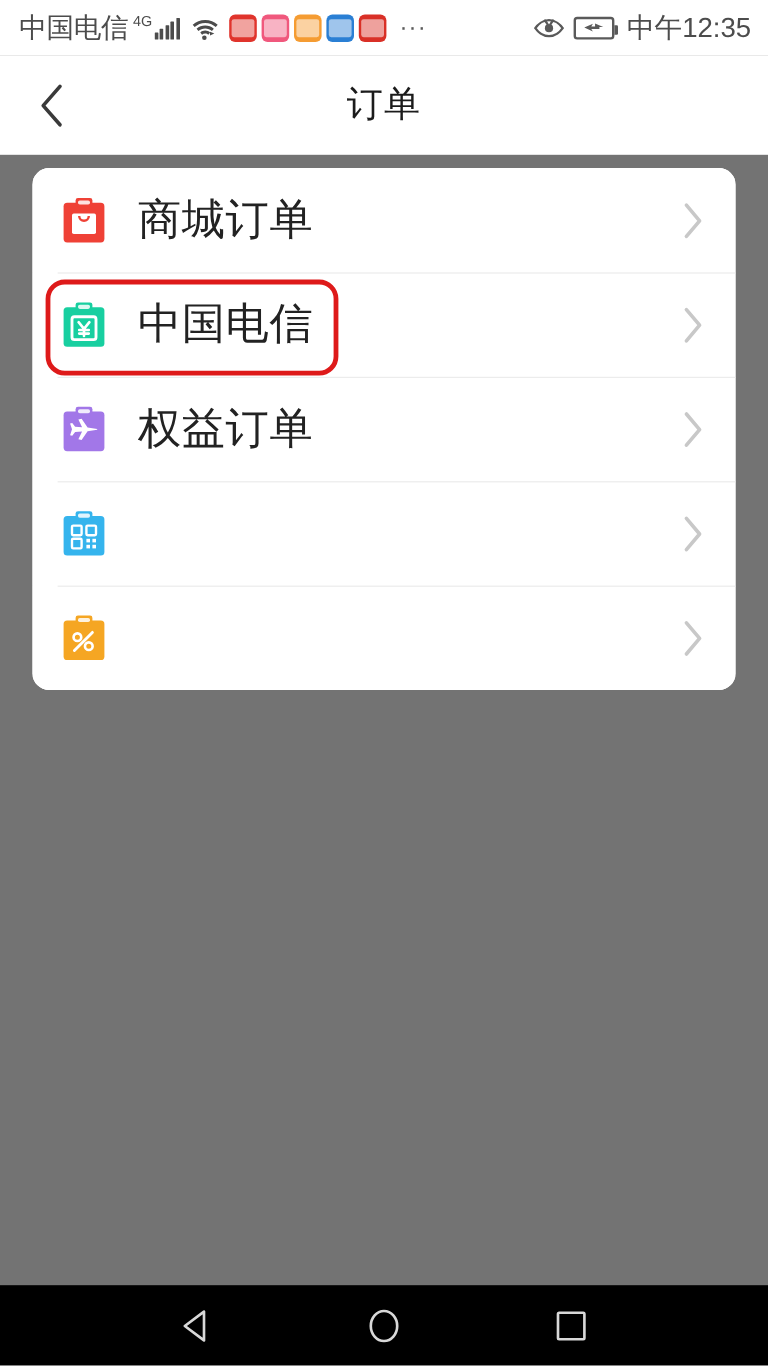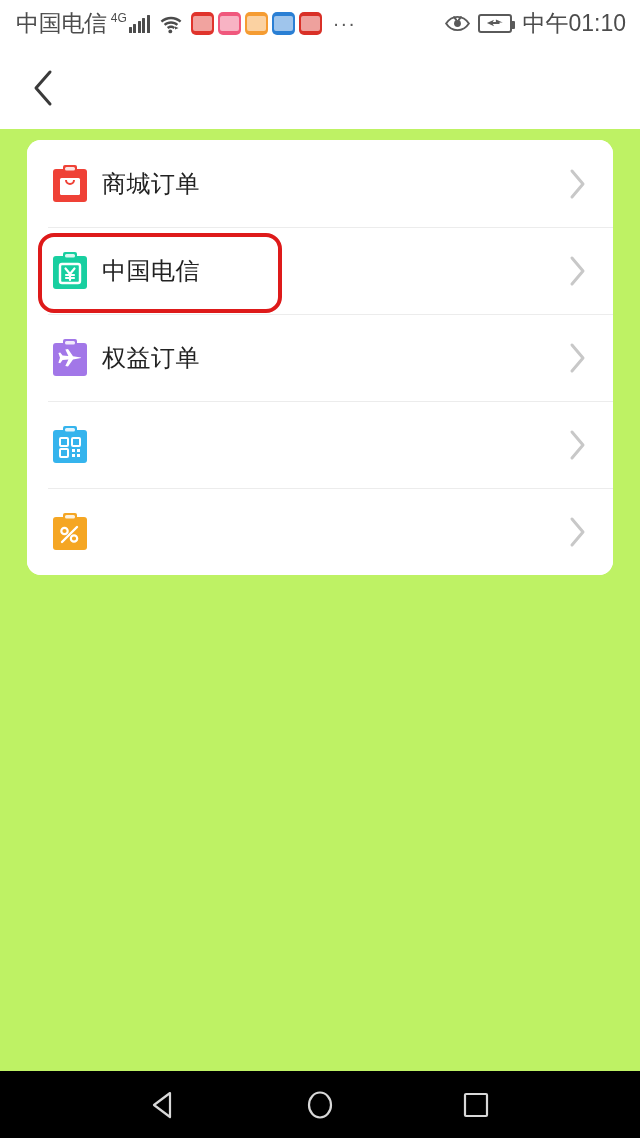--- a/index.html
+++ b/index.html
@@ -2,21 +2,21 @@
 <html><head>
 <meta charset="utf-8">
 <style>
   * { margin:0; padding:0; box-sizing:border-box; }
   html, body {
     width:640px; height:1138px;
     background:#f2f2f2;
     font-family:"Liberation Sans", sans-serif;
     overflow:hidden;
   }
-  #screen { position:relative; width:640px; height:1138px; background:#bef264; }
+  #screen { position:relative; width:640px; height:1138px; background:#737373; }
 
   
   .statusbar{
     position:absolute; top:0; left:0; width:640px; height:46px;
     background:#ffffff;
     display:flex; align-items:center;
     padding:0 14px 0 16px;
     color:#4a4a4a;
   }
   .sb-left{ display:flex; align-items:flex-end; gap:3px; flex:0 0 auto; }
@@ -75,21 +75,21 @@
   .row{
     position:relative; height:87px; display:flex; align-items:center;
     padding-left:21px; padding-right:26px; cursor:pointer; background:#fff;
   }
   .row + .row:before{
     content:""; position:absolute; left:21px; right:0; top:0; height:1px;
     background:#ececec;
   }
   .icon{ width:44px; height:44px; flex:0 0 44px; position:relative; }
   .row-label{
-    margin-left:10px; font-size:24px; color:#222222;
+    margin-left:23px; font-size:36px; color:#222222;
     font-family:Liberation Serif, serif; letter-spacing:.5px;
   }
   .chev{ margin-left:auto; width:18px; height:32px; }
 
   
   .annotation{
     position:absolute; left:38px; top:233px; width:244px; height:80px;
     border:4px solid #de1a1a; border-radius:16px; pointer-events:none;
   }
 
@@ -150,30 +150,31 @@
         <path d="M13 3C7.5 3 3 7 1 10c2 3 6.5 7 12 7s10-4 12-7c-2-3-6.5-7-12-7z" fill="none" stroke="#5a5a5a" stroke-width="2"></path>
         <circle cx="13" cy="10" r="3.6" fill="#5a5a5a"></circle>
         <path d="M9.5 3.3 L11.6 6.2 M16.5 3.3 L14.4 6.2" stroke="#5a5a5a" stroke-width="2" stroke-linecap="round"></path>
       </svg>
       <span class="battery">
         <svg class="bolt" viewBox="0 0 20 10">
           <path d="M1 5 L9 1.5 L7.5 4 L15 4 L15 6.2 L7.5 6.2 L9 8.6 Z" fill="#5a5a5a"></path>
           <path d="M11 1.2 L18.6 4.4 L11 4.4 Z" fill="#5a5a5a"></path>
         </svg>
       </span>
-      <span class="clock">中午01:10</span>
+      <span class="clock">中午12:35</span>
     </div>
   </div>
 
   <div class="navbar">
     <div class="back-btn">
       <svg class="chev-back" viewBox="0 0 22 38">
         <path d="M18 3 L4 19 L18 35" fill="none" stroke="#3a3a3a" stroke-width="3" stroke-linecap="round" stroke-linejoin="round"></path>
       </svg>
     </div>
+    <div class="nav-title">订单</div>
   </div>
 
   <div class="card">
 
     <div class="row">
       <span class="icon">
         <svg viewBox="0 0 44 44" width="44" height="44">
           <rect x="5" y="7" width="34" height="33" rx="3" fill="#ef4136"></rect>
           <rect x="15" y="3" width="14" height="7" rx="2" fill="#ef4136"></rect>
           <rect x="17" y="5" width="10" height="3.4" rx="1.5" fill="#ffffff" opacity=".85"></rect>

